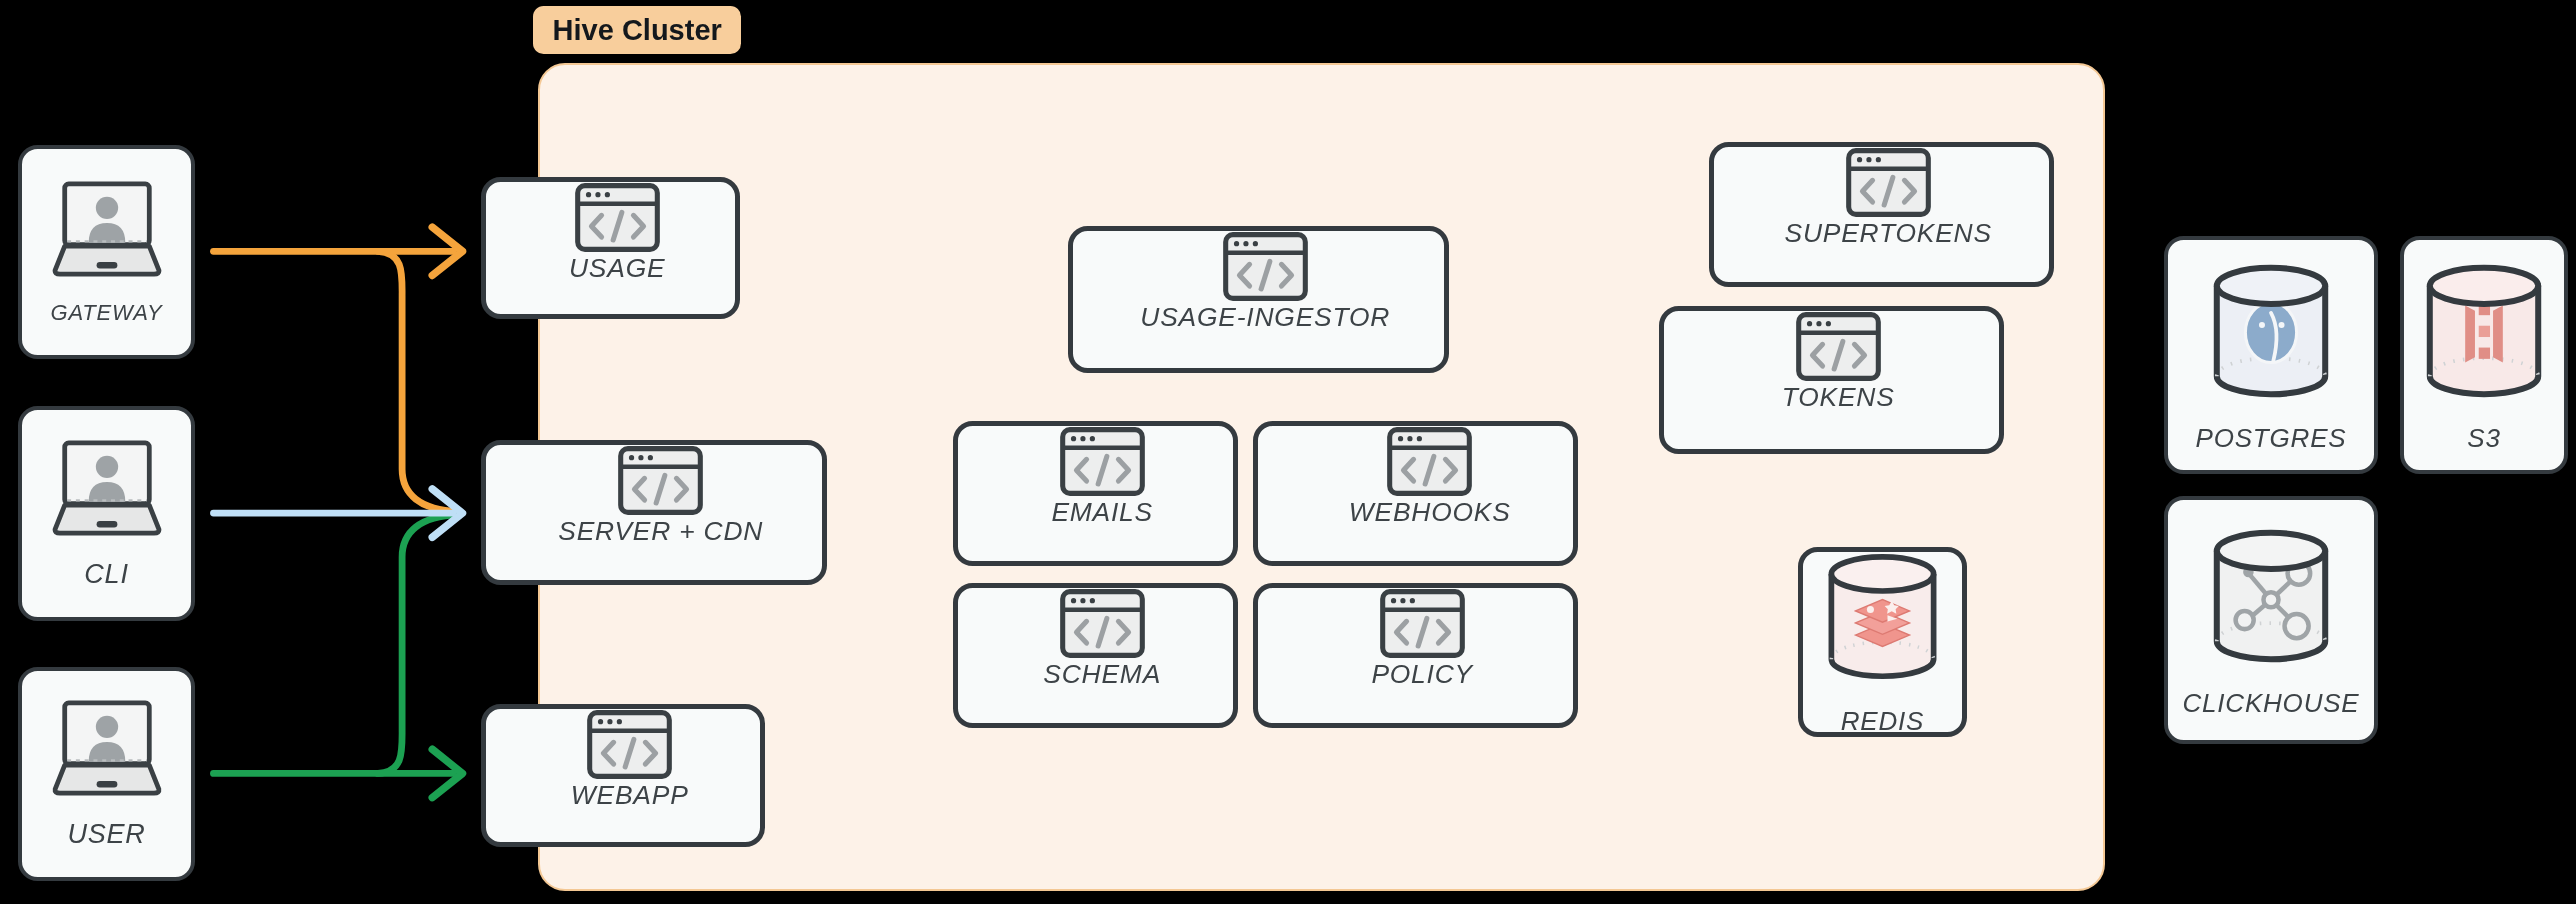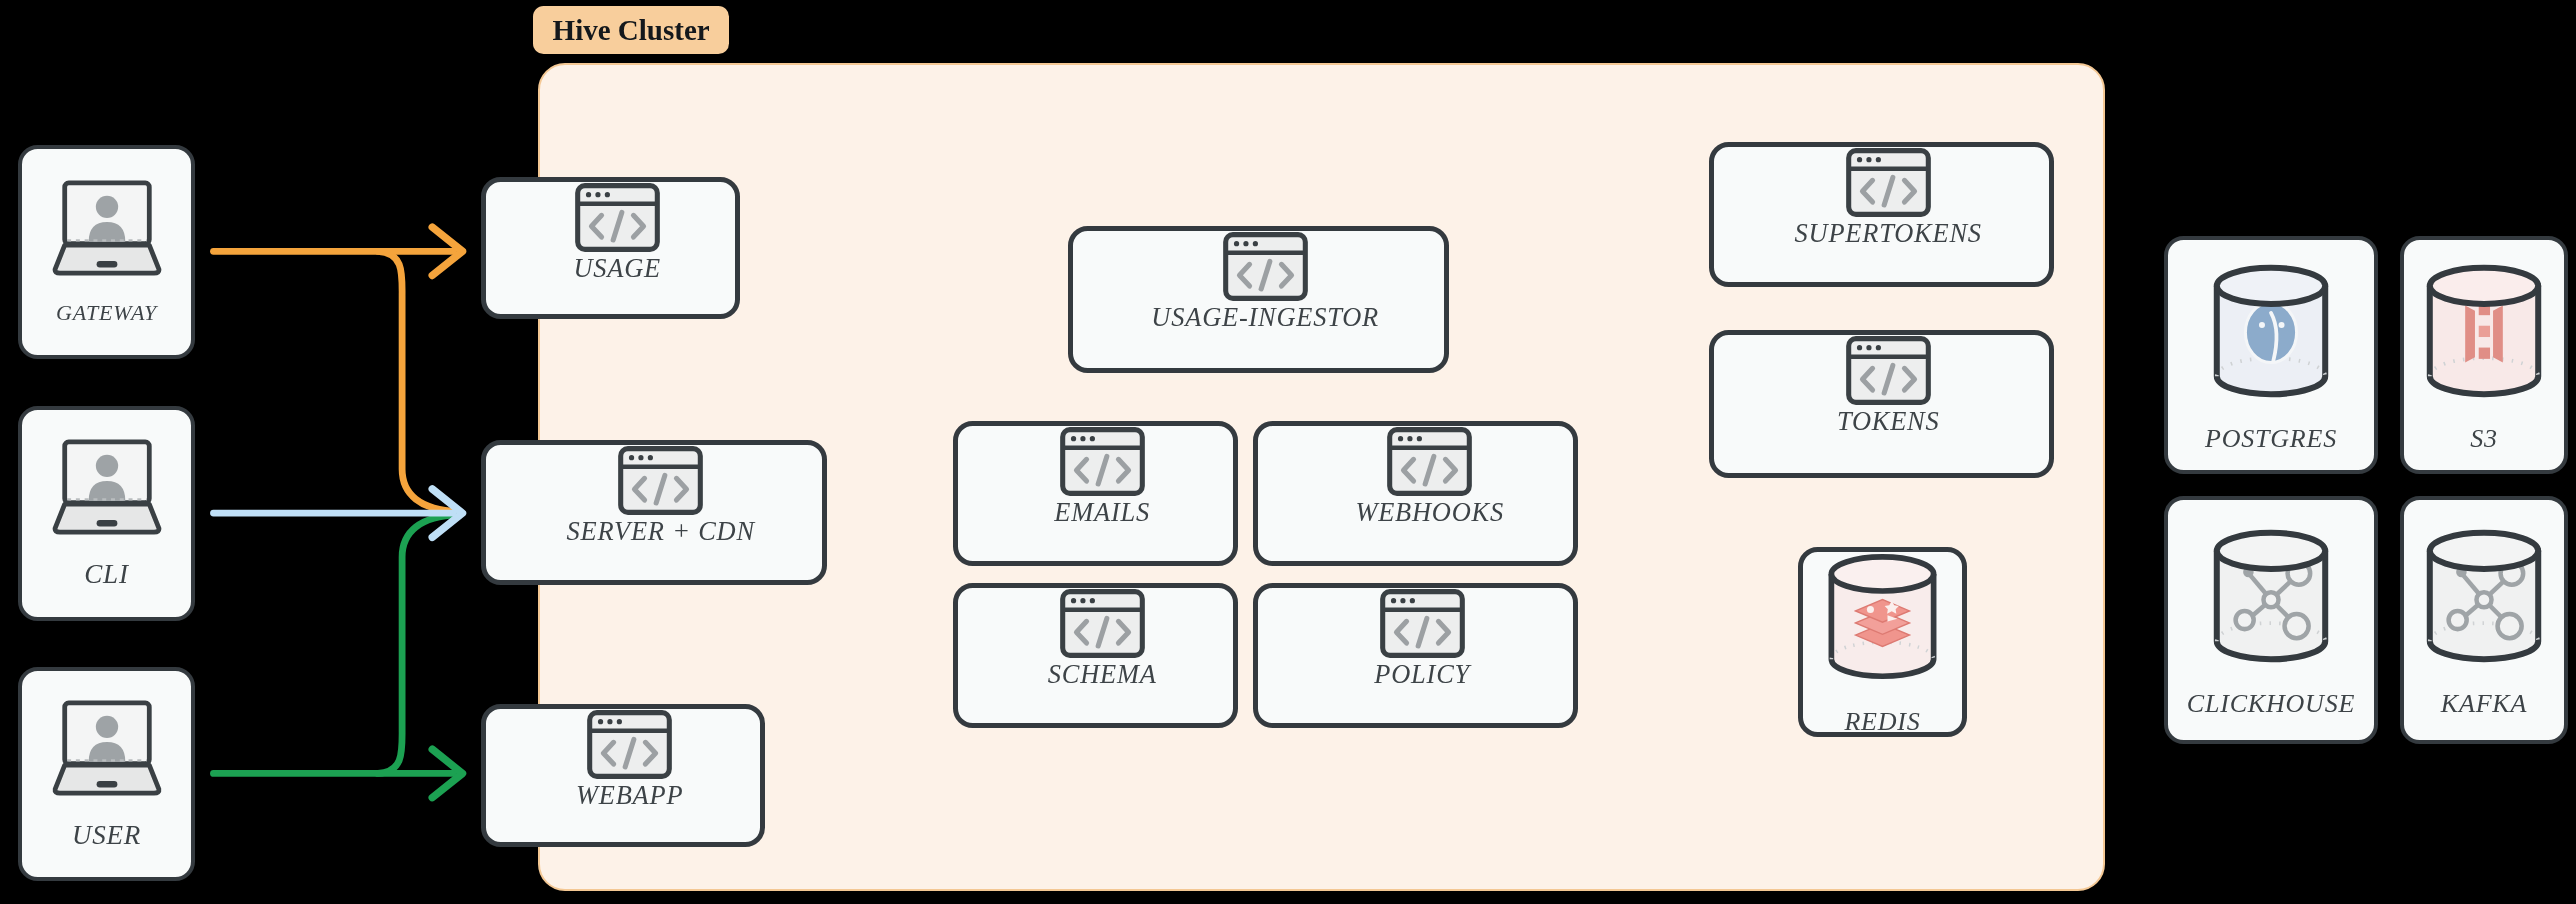--- a/index.html
+++ b/index.html
@@ -1,17 +1,17 @@
 <!DOCTYPE html>
 <html style="font-size:12px"><head>
 <meta charset="utf-8">
 <style>
   html,body{margin:0;padding:0;background:#000;}
   #canvas{position:relative;width:2576px;height:904px;background:#000;overflow:hidden;
-          font-family:Liberation Serif, serif;}
+          font-family:Liberation Sans, sans-serif;}
   
   .cluster{position:absolute;left:538px;top:63px;width:1567px;height:828px;
            background:#FDF2E8;border:2.3px solid #F4C894;border-radius:27px;box-sizing:border-box;}
   .badge{position:absolute;left:533px;top:6px;background:#F8CE9C;border-radius:10.6px;
          padding:7.5px 19.6px;font-size:29px;font-weight:600;color:#14181C;z-index:5;}
   
   .node{position:absolute;background:#F8FAFA;border:5.3px solid #343A3F;border-radius:19.6px;
         box-sizing:border-box;display:flex;align-items:center;z-index:4;flex-direction:column;}
   .label{font-style:italic;font-weight:500;color:#3D4347;font-size:26.4px;letter-spacing:0.8px;white-space:nowrap;}
   
@@ -218,21 +218,21 @@
   </div>
 
   <div class="node service" style="left:1709px;top:142px;width:345px;height:145px;">
     <span class="icon">
         <svg width="87" height="71" viewBox="0 0 115 94">
           <use href="#sym-window"></use>
         </svg>
       </span>
     <span class="label">SUPERTOKENS</span>
   </div>
-  <div class="node service" style="left:1709px;top:306px;width:345px;height:148px;margin-top:24px;">
+  <div class="node service" style="left:1659px;top:306px;width:345px;height:148px;">
     <span class="icon">
         <svg width="87" height="71" viewBox="0 0 115 94">
           <use href="#sym-window"></use>
         </svg>
       </span>
     <span class="label">TOKENS</span>
   </div>
   <div class="node stack" style="left:1798px;top:547px;width:169px;height:190px;gap:13.6px;border-width:5.3px;">
     <span class="icon"><svg width="121" height="142" viewBox="0 0 160 188">
           <use href="#sym-cyl-redis"></use>
@@ -251,21 +251,15 @@
           <use href="#sym-cyl-s3"></use>
         </svg></span>
     <span class="label" style="font-size:26px;">S3</span>
   </div>
   <div class="node stack" style="left:2164px;top:496px;width:214px;height:248px;gap:12px;">
     <span class="icon"><svg width="128" height="151" viewBox="0 0 170 200">
           <use href="#sym-cyl-mol"></use>
         </svg></span>
     <span class="label" style="font-size:26px;">CLICKHOUSE</span>
   </div>
-  <div class="node stack" style="left:2400px;top:496px;width:168px;height:248px;gap:12px;">
-    <span class="icon"><svg width="128" height="151" viewBox="0 0 170 200">
-          <use href="#sym-cyl-mol"></use>
-        </svg></span>
-    <span class="label" style="font-size:26px;">KAFKA</span>
-  </div>
 
 </div>
 
 
 </body></html>

